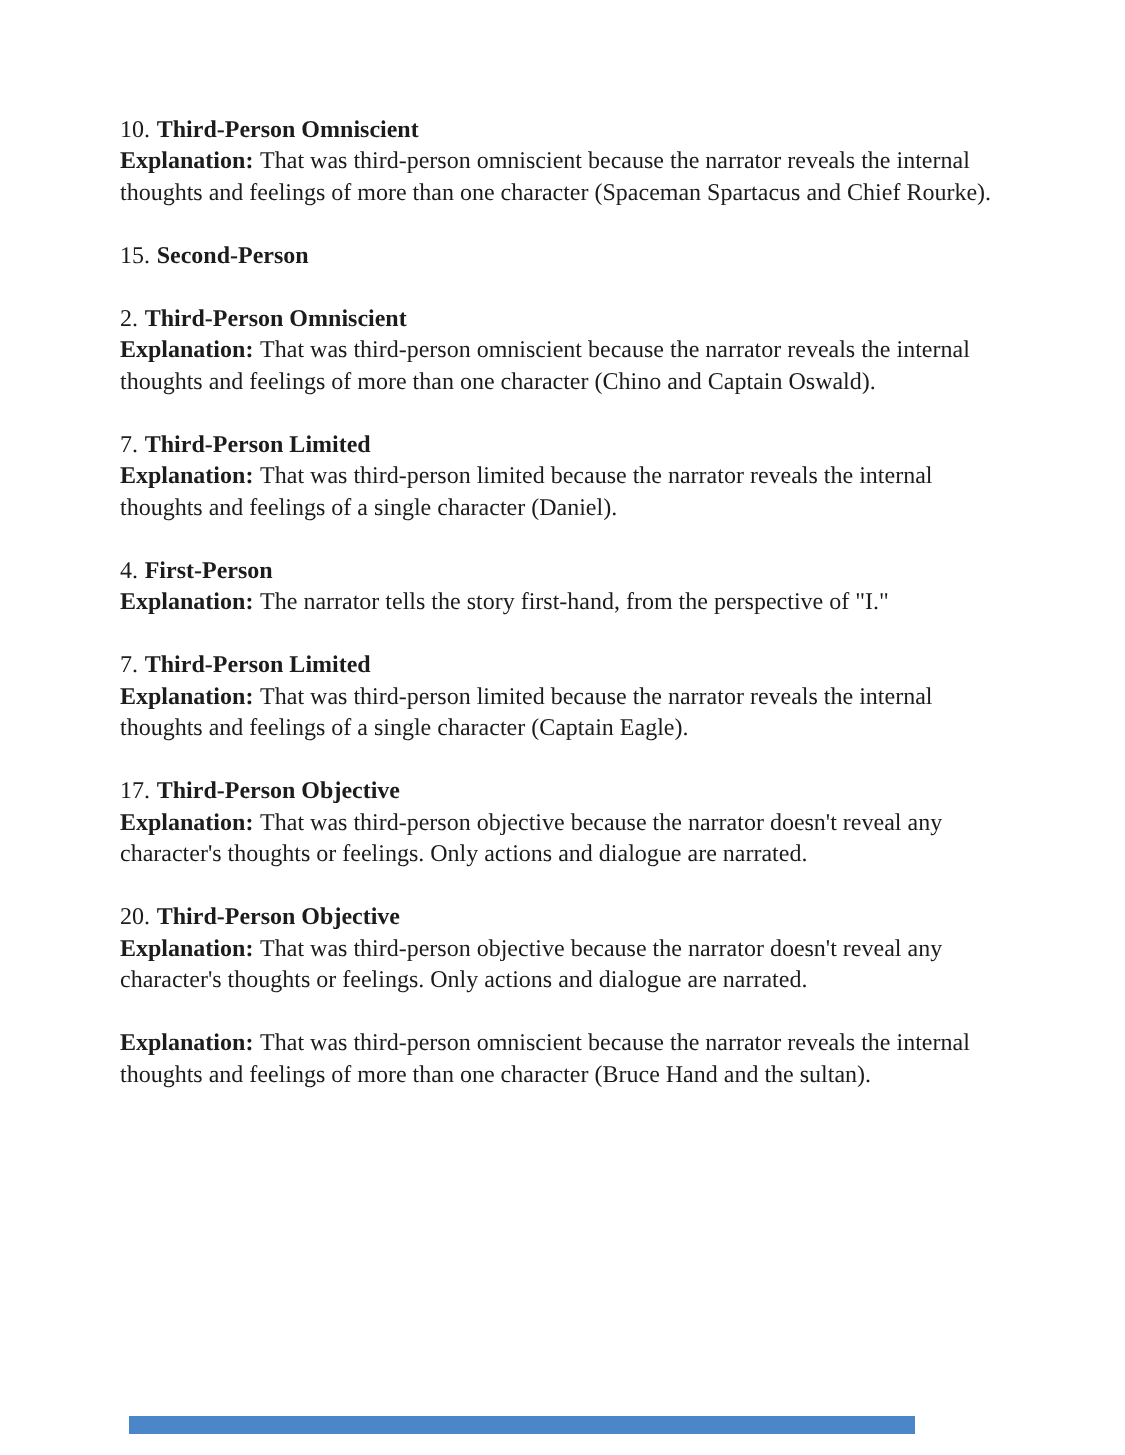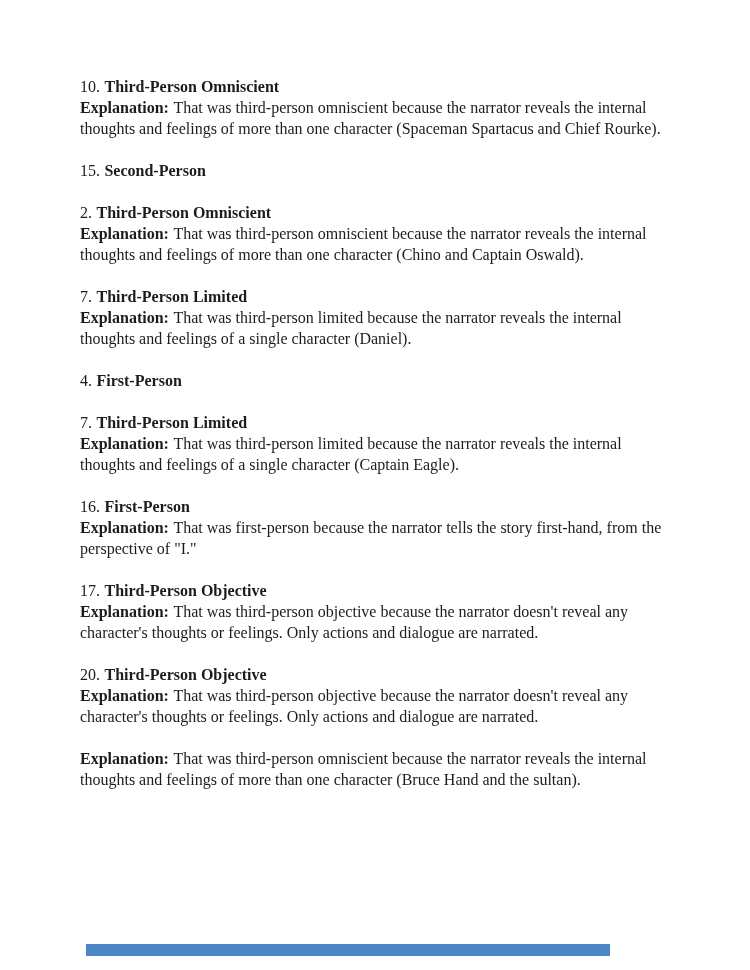--- a/index.html
+++ b/index.html
@@ -75,31 +75,28 @@
       <p class="item-expl"><strong class="expl-label">Explanation:</strong><span>That was third-person omniscient because the narrator reveals the internal thoughts and feelings of more than one character (Chino and Captain Oswald).</span></p>
     </section>
 
     <section class="item">
       <div class="item-title"><span class="item-number">7.</span><strong>Third-Person Limited</strong></div>
       <p class="item-expl"><strong class="expl-label">Explanation:</strong><span>That was third-person limited because the narrator reveals the internal thoughts and feelings of a single character (Daniel).</span></p>
     </section>
 
     <section class="item">
       <div class="item-title"><span class="item-number">4.</span><strong>First-Person</strong></div>
+      <p class="item-expl"><strong class="expl-label">Explanation:</strong><span>The narrator tells the story first-hand, from the perspective of "I."</span></p>
     </section>
 
     <section class="item">
       <div class="item-title"><span class="item-number">7.</span><strong>Third-Person Limited</strong></div>
       <p class="item-expl"><strong class="expl-label">Explanation:</strong><span>That was third-person limited because the narrator reveals the internal thoughts and feelings of a single character (Captain Eagle).</span></p>
     </section>
 
-    <section class="item">
-      <div class="item-title"><span class="item-number">16.</span><strong>First-Person</strong></div>
-      <p class="item-expl"><strong class="expl-label">Explanation:</strong><span>That was first-person because the narrator tells the story first-hand, from the perspective of "I."</span></p>
-    </section>
 
     <section class="item">
       <div class="item-title"><span class="item-number">17.</span><strong>Third-Person Objective</strong></div>
       <p class="item-expl"><strong class="expl-label">Explanation:</strong><span>That was third-person objective because the narrator doesn't reveal any character's thoughts or feelings. Only actions and dialogue are narrated.</span></p>
     </section>
 
     <section class="item">
       <div class="item-title"><span class="item-number">20.</span><strong>Third-Person Objective</strong></div>
       <p class="item-expl"><strong class="expl-label">Explanation:</strong><span>That was third-person objective because the narrator doesn't reveal any character's thoughts or feelings. Only actions and dialogue are narrated.</span></p>
     </section>

